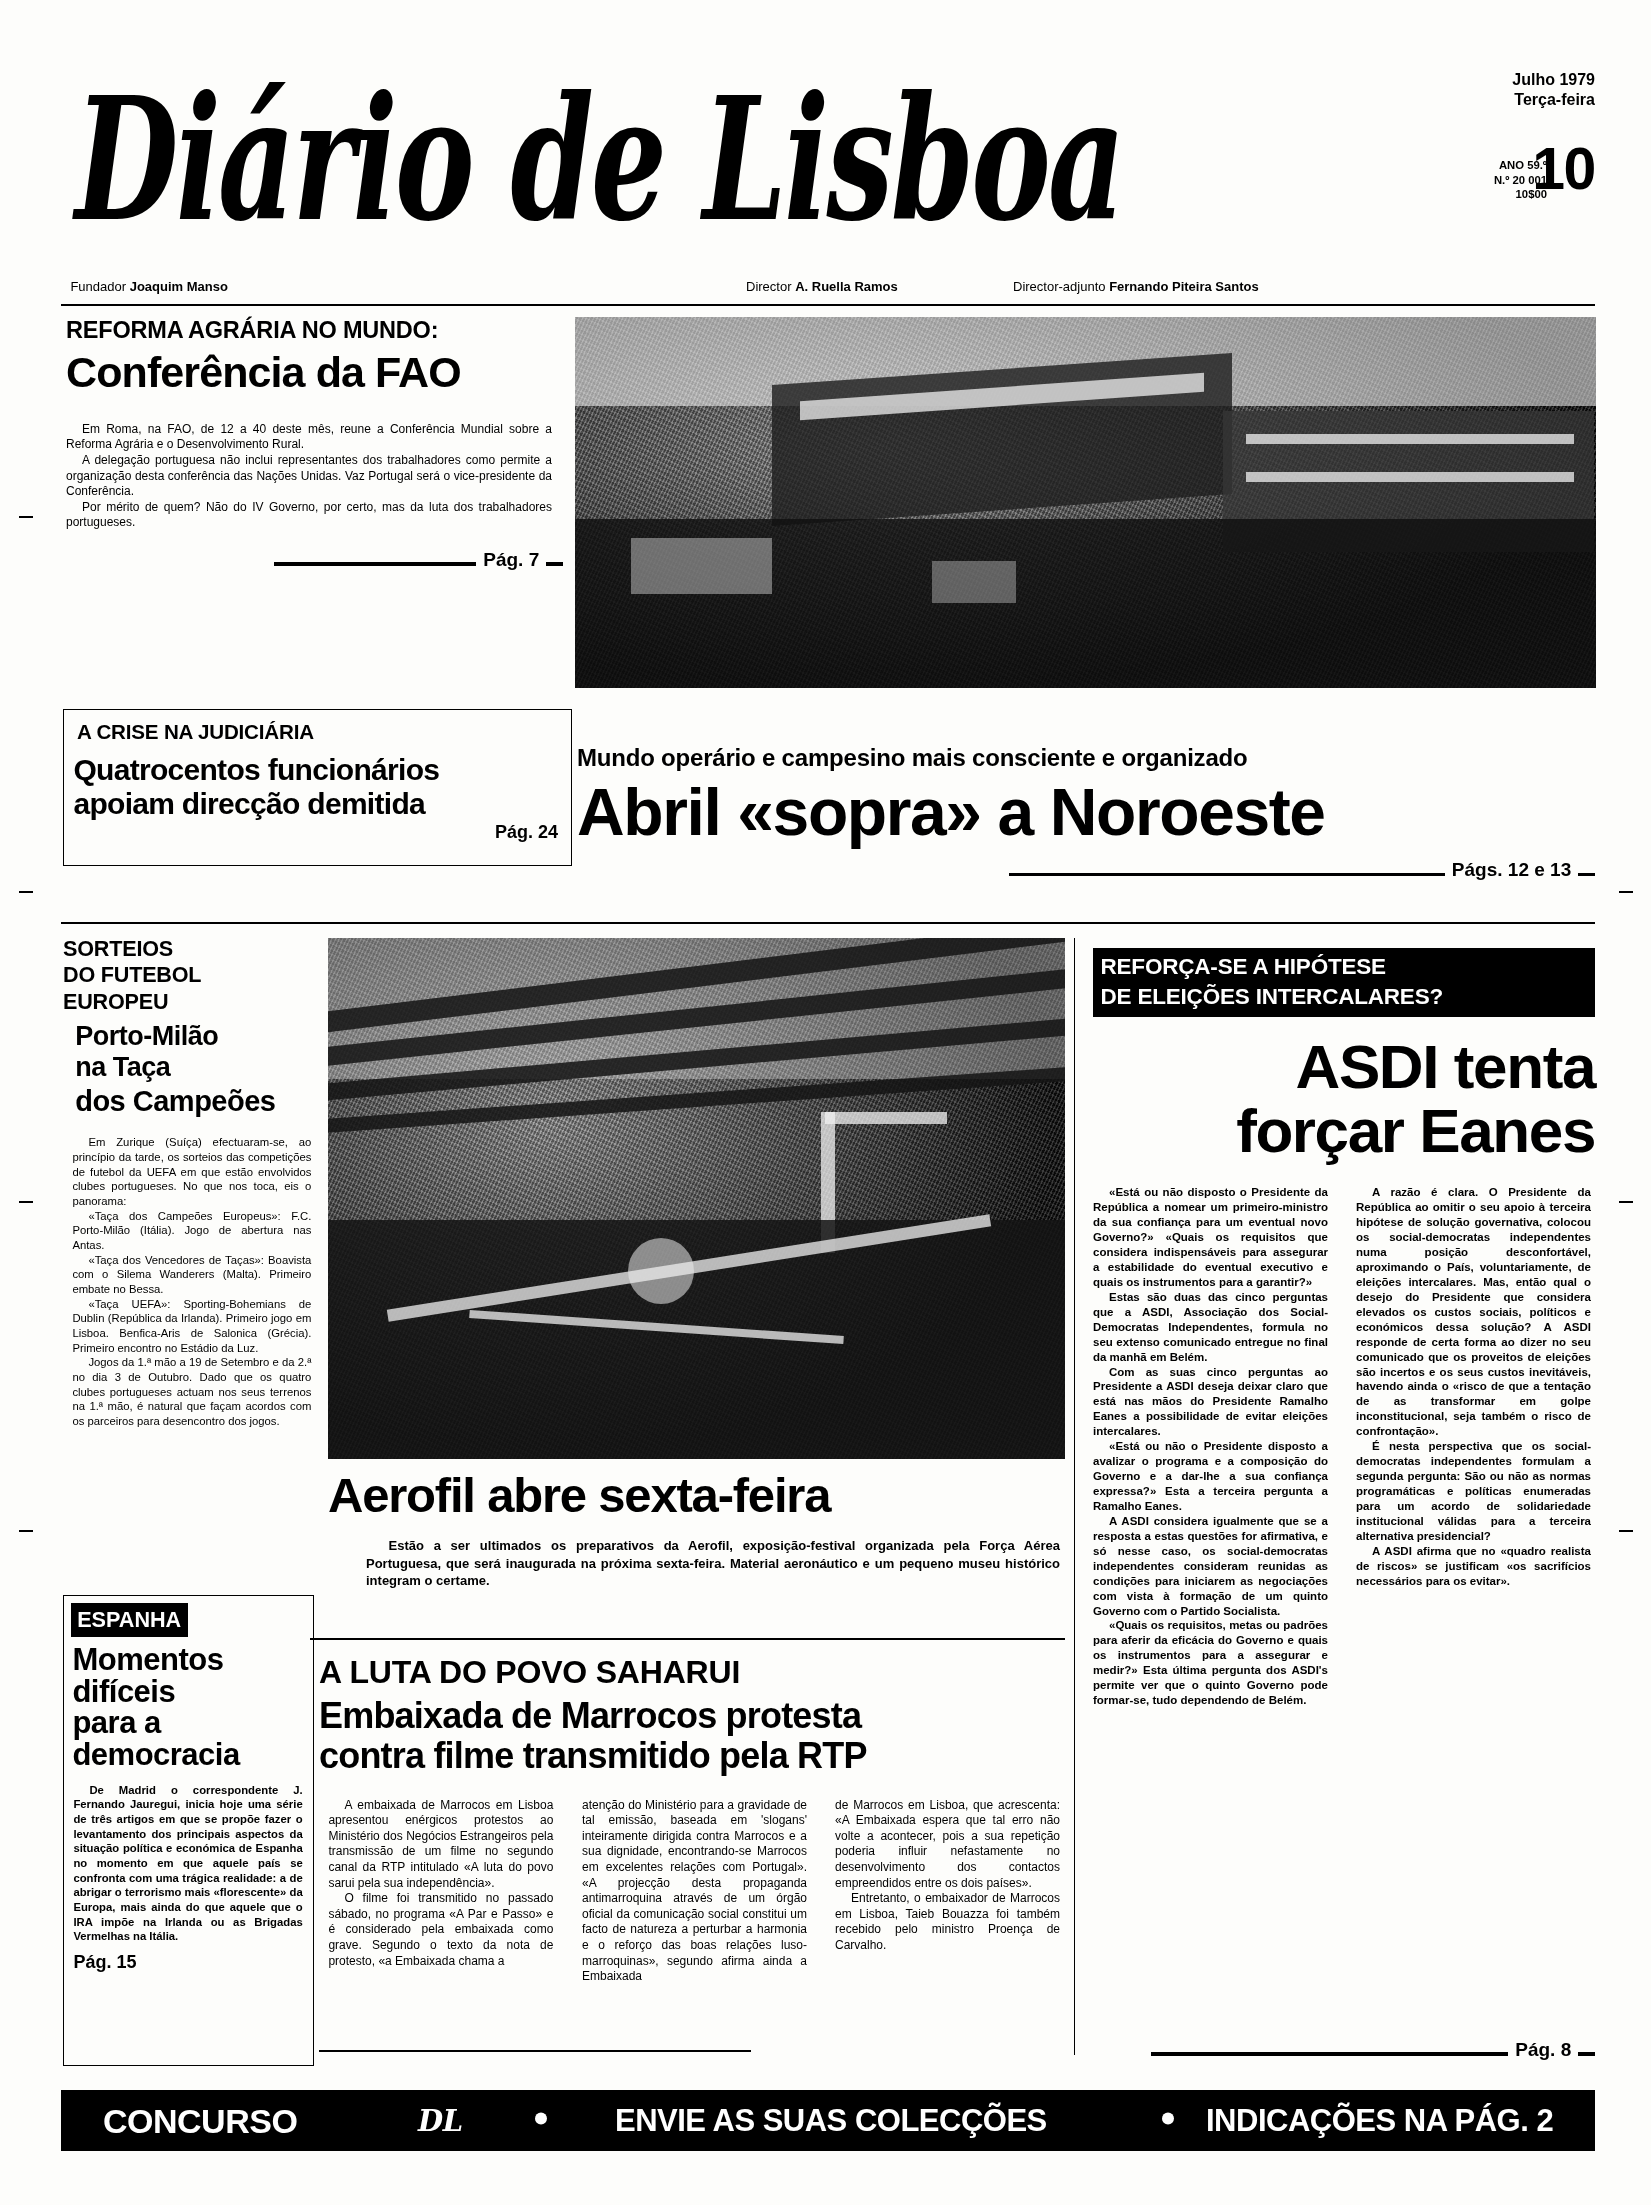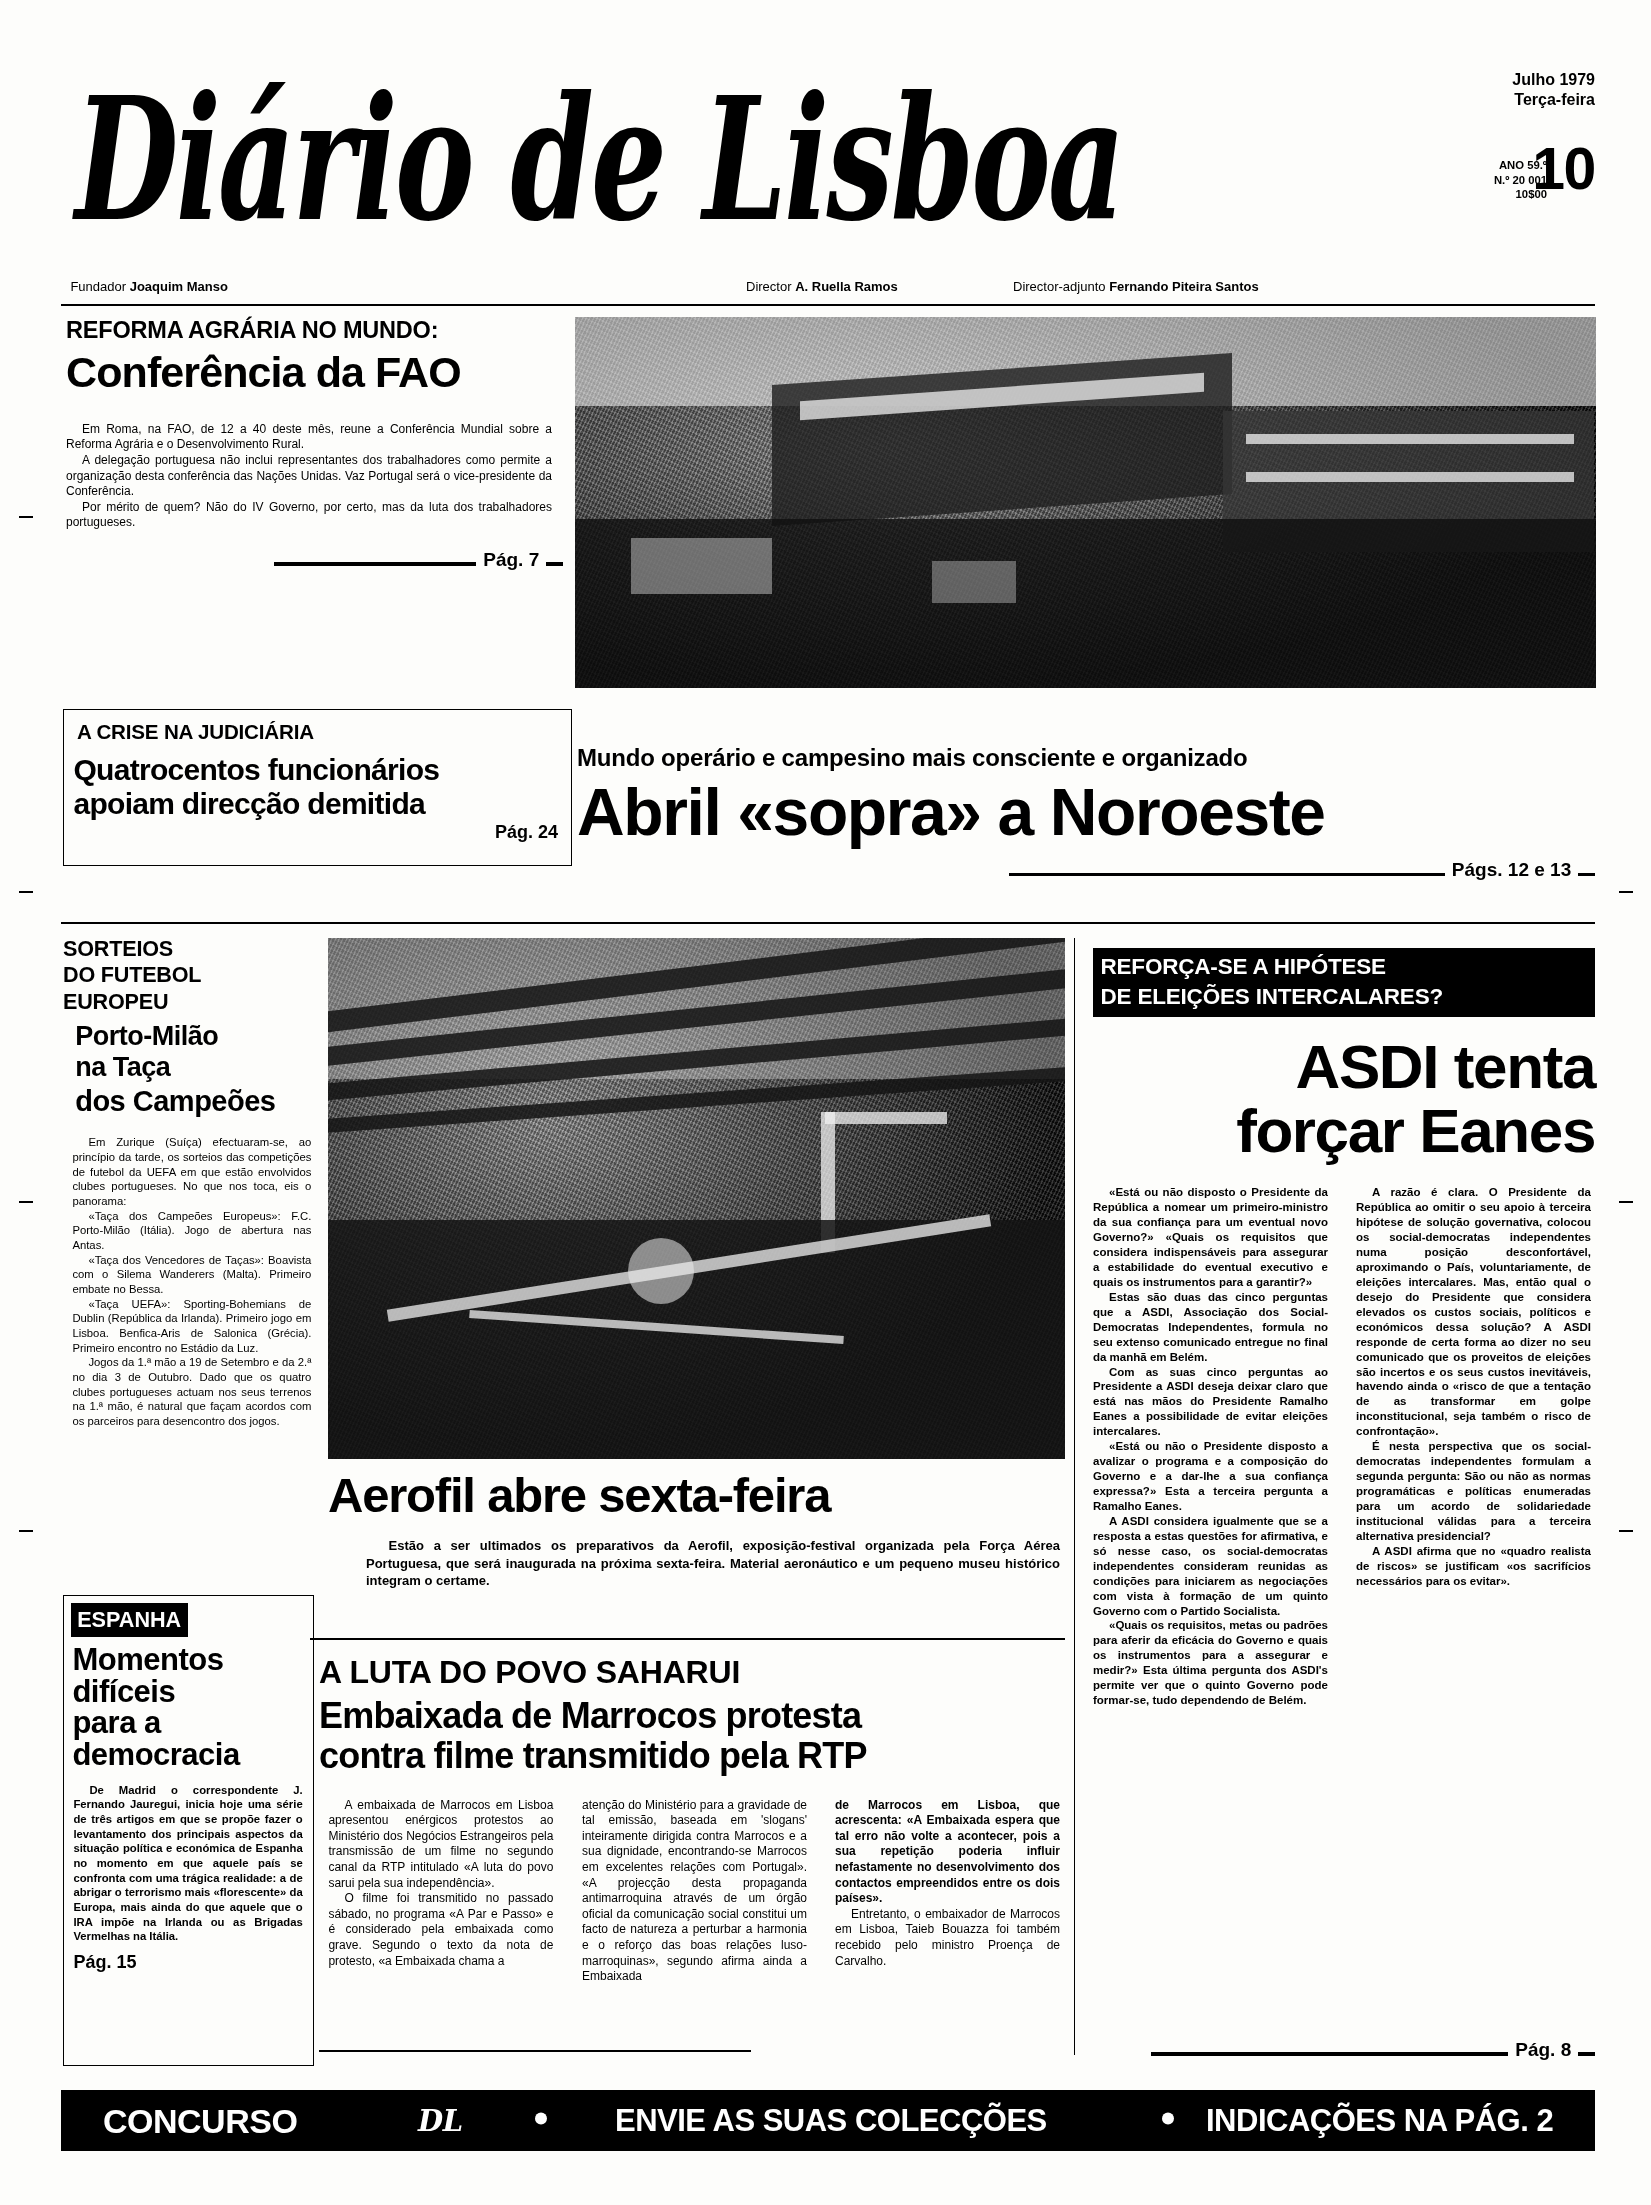--- a/index.html
+++ b/index.html
@@ -360,21 +360,21 @@
     <div class="hl" style="font-size:36px;margin-top:3.8px;letter-spacing:-0.8px;">contra filme transmitido pela RTP</div>
     <div style="position:relative;margin-top:23.5px;height:300px;">
       <div class="body-text" style="position:absolute;left:9.4px;top:0;width:225px;">
         <p>A embaixada de Marrocos em Lisboa apresentou enérgicos protestos ao Ministério dos Negócios Estrangeiros pela transmissão de um filme no segundo canal da RTP intitulado «A luta do povo sarui pela sua independência».</p>
         <p>O filme foi transmitido no passado sábado, no programa «A Par e Passo» e é considerado pela embaixada como grave. Segundo o texto da nota de protesto, «a Embaixada chama a</p>
       </div>
       <div class="body-text" style="position:absolute;left:263px;top:0;width:225px;">
         <p style="text-indent:0;">atenção do Ministério para a gravidade de tal emissão, baseada em 'slogans' inteiramente dirigida contra Marrocos e a sua dignidade, encontrando-se Marrocos em excelentes relações com Portugal». «A projecção desta propaganda antimarroquina através de um órgão oficial da comunicação social constitui um facto de natureza a perturbar a harmonia e o reforço das boas relações luso-marroquinas», segundo afirma ainda a Embaixada</p>
       </div>
       <div class="body-text" style="position:absolute;left:516px;top:0;width:225px;">
-        <p style="text-indent:0;font-weight:bold;">de Marrocos em Lisboa, que acrescenta: «A Embaixada espera que tal erro não volte a acontecer, pois a sua repetição poderia influir nefastamente no desenvolvimento dos contactos empreendidos entre os dois países».</p>
+        <p style="text-indent:0;">de Marrocos em Lisboa, que acrescenta: «A Embaixada espera que tal erro não volte a acontecer, pois a sua repetição poderia influir nefastamente no desenvolvimento dos contactos empreendidos entre os dois países».</p>
         <p>Entretanto, o embaixador de Marrocos em Lisboa, Taieb Bouazza foi também recebido pelo ministro Proença de Carvalho.</p>
       </div>
     </div>
   </div>
 
   <div class="rule" style="left:319px;top:2050px;width:432px;height:1.9px;"></div>
 
   <div class="footer-banner">
     <span class="fb-txt" style="left:42px;font-size:34px;">CONCURSO</span>
     <span class="fb-txt" style="left:357px;font-size:29px;font-style:italic;font-family:'DejaVu Serif',serif;">DL</span>

